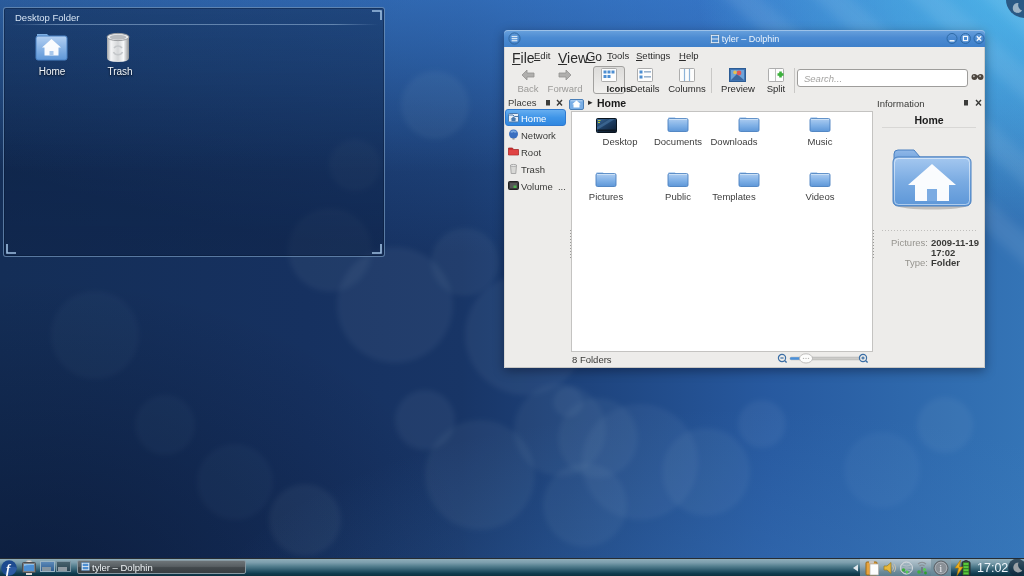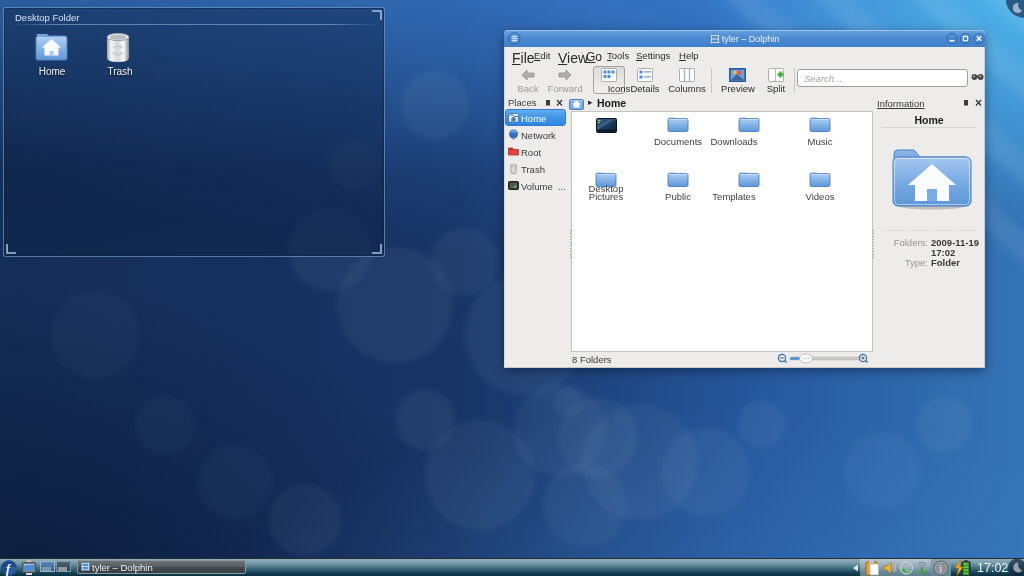--- a/index.html
+++ b/index.html
@@ -175,21 +175,21 @@
     <svg class="abs" style="left:97px;top:38px" width="16" height="14" viewBox="0 0 16 14">
       <rect x="0.5" y="0.5" width="15" height="13" rx="1" fill="#fdfdfd" stroke="#9a9a9a" stroke-width="0.8"></rect>
       <g fill="#4d8ed2">
         <rect x="2.5" y="2.5" width="3" height="3"></rect>
         <rect x="6.5" y="2.5" width="3" height="3"></rect>
         <rect x="10.5" y="2.5" width="3" height="3"></rect>
         <rect x="2.5" y="7" width="3" height="3"></rect>
         <rect x="6.5" y="7" width="3" height="3"></rect>
       </g>
     </svg>
-    <div class="abs tl" style="left:89px;top:53px;width:52px;color:#2a2a2a;">Icons</div>
+    <div class="abs tl" style="left:89px;top:53px;width:52px;color:#2a2a2a;font-weight:bold;">Icons</div>
 
     <svg class="abs" style="left:133px;top:38px" width="16" height="14" viewBox="0 0 16 14">
       <rect x="0.5" y="0.5" width="15" height="13" rx="1" fill="#fdfdfd" stroke="#9a9a9a" stroke-width="0.8"></rect>
       <g fill="#4d8ed2">
         <rect x="2.5" y="2.5" width="3" height="3"></rect>
         <rect x="2.5" y="7.5" width="3" height="3"></rect>
       </g>
       <g fill="#9ab4cf">
         <rect x="7" y="3" width="7" height="1.6"></rect>
         <rect x="7" y="8" width="7" height="1.6"></rect>
@@ -314,21 +314,21 @@
         </linearGradient>
       </defs>
       <rect x="0.5" y="0.5" width="20" height="14" rx="1" fill="url(#scr)" stroke="#0a141e"></rect>
       <path d="M1 9 L14 1 h5 L1 12 z" fill="#4f7fae" fill-opacity="0.5"></path>
       <rect x="1.5" y="11.5" width="18" height="2" fill="#0e1822"></rect>
       <g fill="#b8c83c">
         <rect x="2" y="2" width="2.5" height="1"></rect>
         <rect x="2" y="4" width="2" height="1"></rect>
       </g>
     </svg>
-    <div class="abs tl" style="left:70px;top:106px;width:64px;color:#3c3c3c;margin-top:47px;">Desktop</div>
+    <div class="abs tl" style="left:84px;top:106px;width:64px;color:#3c3c3c;">Desktop</div>
     <div class="abs tl" style="left:142px;top:106px;width:64px;color:#3c3c3c;">Documents</div>
     <div class="abs tl" style="left:198px;top:106px;width:64px;color:#3c3c3c;">Downloads</div>
     <div class="abs tl" style="left:284px;top:106px;width:64px;color:#3c3c3c;">Music</div>
     <div class="abs tl" style="left:70px;top:161px;width:64px;color:#3c3c3c;">Pictures</div>
     <div class="abs tl" style="left:142px;top:161px;width:64px;color:#3c3c3c;">Public</div>
     <div class="abs tl" style="left:198px;top:161px;width:64px;color:#3c3c3c;">Templates</div>
     <div class="abs tl" style="left:284px;top:161px;width:64px;color:#3c3c3c;">Videos</div>
 
     <div class="abs" style="left:66px;top:200px;width:1px;height:28px;background:repeating-linear-gradient(180deg,#9a9a98 0 1px,transparent 1px 3px);"></div>
     <div class="abs" style="left:369px;top:200px;width:1px;height:28px;background:repeating-linear-gradient(180deg,#9a9a98 0 1px,transparent 1px 3px);"></div>
@@ -346,21 +346,21 @@
         <circle cx="26.5" cy="5.4" r="0.7"></circle>
         <circle cx="29" cy="5.4" r="0.7"></circle>
         <circle cx="31.5" cy="5.4" r="0.7"></circle>
       </g>
       <circle cx="86" cy="5" r="3.6" fill="none" stroke="#3a6ea5" stroke-width="1.2"></circle>
       <line x1="84.4" y1="5" x2="87.6" y2="5" stroke="#3a6ea5" stroke-width="1.2"></line>
       <line x1="86" y1="3.4" x2="86" y2="6.6" stroke="#3a6ea5" stroke-width="1.2"></line>
       <line x1="88.8" y1="7.8" x2="90.6" y2="9.6" stroke="#3a6ea5" stroke-width="1.4"></line>
     </svg>
 
-    <div class="abs" style="left:373px;top:68px;font-size:9.5px;color:#3a3a38;text-decoration:underline;">Information</div>
+    <div class="abs" style="left:373px;top:68px;font-size:9.5px;color:#3a3a38;">Information</div>
     <svg class="abs" style="left:459px;top:69px" width="19" height="8" viewBox="0 0 19 8">
       <rect x="1" y="1" width="4" height="5.5" fill="#3c3c3a"></rect>
       <path d="M13 1 L18 6.5 M18 1 L13 6.5" stroke="#3c3c3a" stroke-width="1.4" fill="none"></path>
     </svg>
     <div class="abs" style="left:369px;top:84px;width:112px;text-align:center;font-size:10.5px;font-weight:bold;color:#1a1a1a;">Home</div>
     <div class="abs" style="left:378px;top:97px;width:94px;height:1px;background:#d8d7d5;"></div>
 
     <svg class="abs" style="left:387px;top:112px" width="82" height="70" viewBox="0 0 82 70">
       <defs>
         <linearGradient id="bigf" x1="0" y1="0" x2="0" y2="1">
@@ -375,21 +375,21 @@
       </defs>
       <ellipse cx="41" cy="64" rx="34" ry="3.5" fill="#9a9a98" fill-opacity="0.55"></ellipse>
       <path d="M7 8 h16 l6 7 h45 a4 4 0 0 1 4 4 v2 h-75 v-9 a4 4 0 0 1 4 -4 z" fill="url(#bigt)" stroke="#4a80c0"></path>
       <rect x="2" y="15" width="78" height="49" rx="5" fill="url(#bigf)" stroke="#4a80c0"></rect>
       <rect x="3.5" y="16.5" width="75" height="46" rx="4" fill="none" stroke="#ffffff" stroke-opacity="0.5"></rect>
       <path d="M41 22 L17 43 h7 v16 h34 v-16 h7 z" fill="#ffffff" fill-opacity="0.96"></path>
       <rect x="36" y="47" width="10" height="12" fill="#7babe2"></rect>
     </svg>
 
     <div class="abs" style="left:378px;top:200px;width:94px;height:1px;background:repeating-linear-gradient(90deg,#c0bfbd 0 1px,transparent 1px 3px);"></div>
-    <div class="abs" style="left:369px;top:207px;width:55px;text-align:right;font-size:9.5px;color:#96948f;">Folders:</div>
+    <div class="abs" style="left:369px;top:207px;width:55px;text-align:right;font-size:9.5px;color:#96948f;">Pictures:</div>
     <div class="abs" style="left:427px;top:207px;font-size:9.5px;font-weight:bold;color:#3a3a38;">2009-11-19</div>
     <div class="abs" style="left:427px;top:217px;font-size:9.5px;font-weight:bold;color:#3a3a38;">17:02</div>
     <div class="abs" style="left:369px;top:227px;width:55px;text-align:right;font-size:9.5px;color:#96948f;">Type:</div>
     <div class="abs" style="left:427px;top:227px;font-size:9.5px;font-weight:bold;color:#3a3a38;">Folder</div>
   </div>
 
   <div class="abs" id="taskbar" style="left:0;top:558px;width:1024px;height:18px;
        background:linear-gradient(180deg,#90aeba 0%, #7b9dac 22%, #547f8f 42%, #2e5b6e 65%, #103d50 85%, #0c3140 100%);
        border-top:1px solid #272c31;">
 

